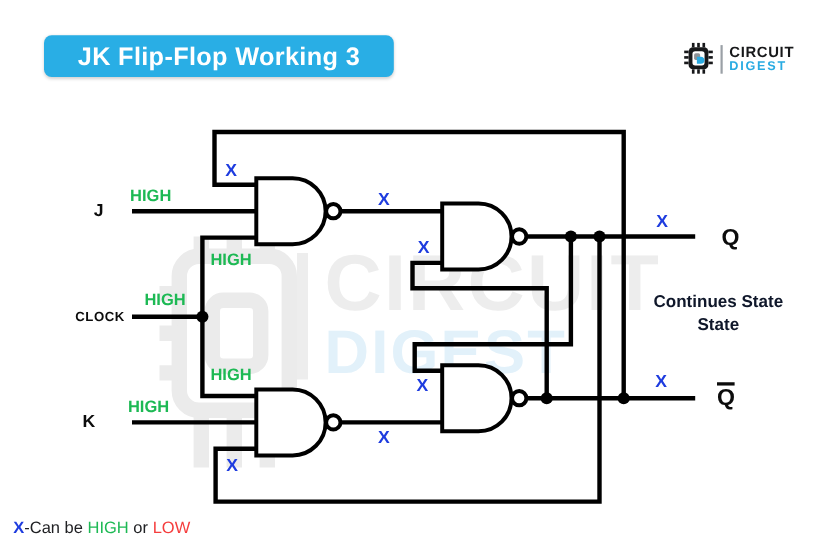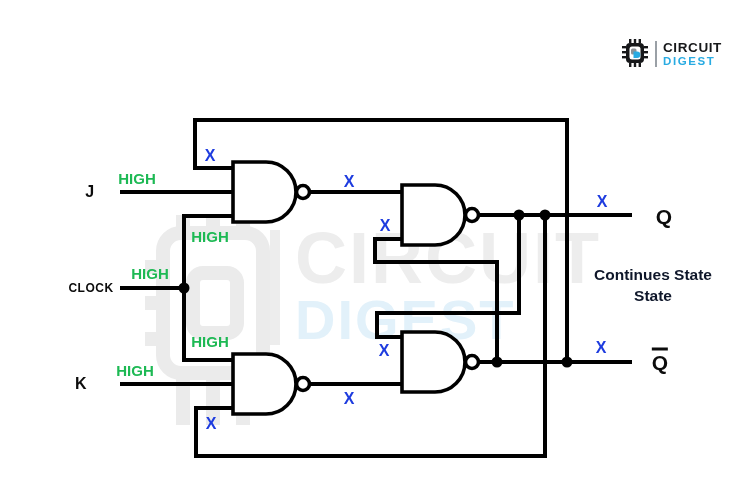--- a/index.html
+++ b/index.html
@@ -61,20 +61,23 @@
         <line x1="108" y1="10" x2="108" y2="26"></line>
       <line x1="48" y1="170" x2="48" y2="220"></line>
         <line x1="78" y1="170" x2="78" y2="220"></line>
         <line x1="108" y1="170" x2="108" y2="220"></line>
       <line x1="10" y1="62" x2="26" y2="62"></line>
         <line x1="10" y1="98" x2="26" y2="98"></line>
         <line x1="10" y1="134" x2="26" y2="134"></line>
     </g>
   </svg>
 
+  <div class="title-box">
+    <span>JK Flip-Flop Working 3</span>
+  </div>
 
   <div class="logo">
     <svg width="30" height="32" viewBox="0 0 30 32">
       <g fill="#17181a">
         <rect x="6" y="5" width="18" height="20" rx="4"></rect>
         <rect x="9" y="1" width="2.4" height="4"></rect>
           <rect x="13.8" y="1" width="2.4" height="4"></rect>
           <rect x="18.6" y="1" width="2.4" height="4"></rect>
         <rect x="9" y="25" width="2.4" height="4"></rect>
           <rect x="13.8" y="25" width="2.4" height="4"></rect>
@@ -158,14 +161,15 @@
   <span class="lbl x-lbl" style="left:349px;top:399px;">X</span>
   <span class="lbl x-lbl" style="left:602px;top:202px;">X</span>
   <span class="lbl x-lbl" style="left:601px;top:348px;">X</span>
   <span class="lbl x-lbl" style="left:211px;top:424px;">X</span>
 
   <div class="lbl toggle-lbl" style="left:653px;top:285px;">
     <span>Continues State</span><br>
     <span>State</span>
   </div>
 
+  <div class="footnote"><span class="fn-x">X</span><span>-Can be </span><span class="fn-high">HIGH</span><span> or </span><span class="fn-low">LOW</span></div>
 
 </div>
 
 </body></html>

